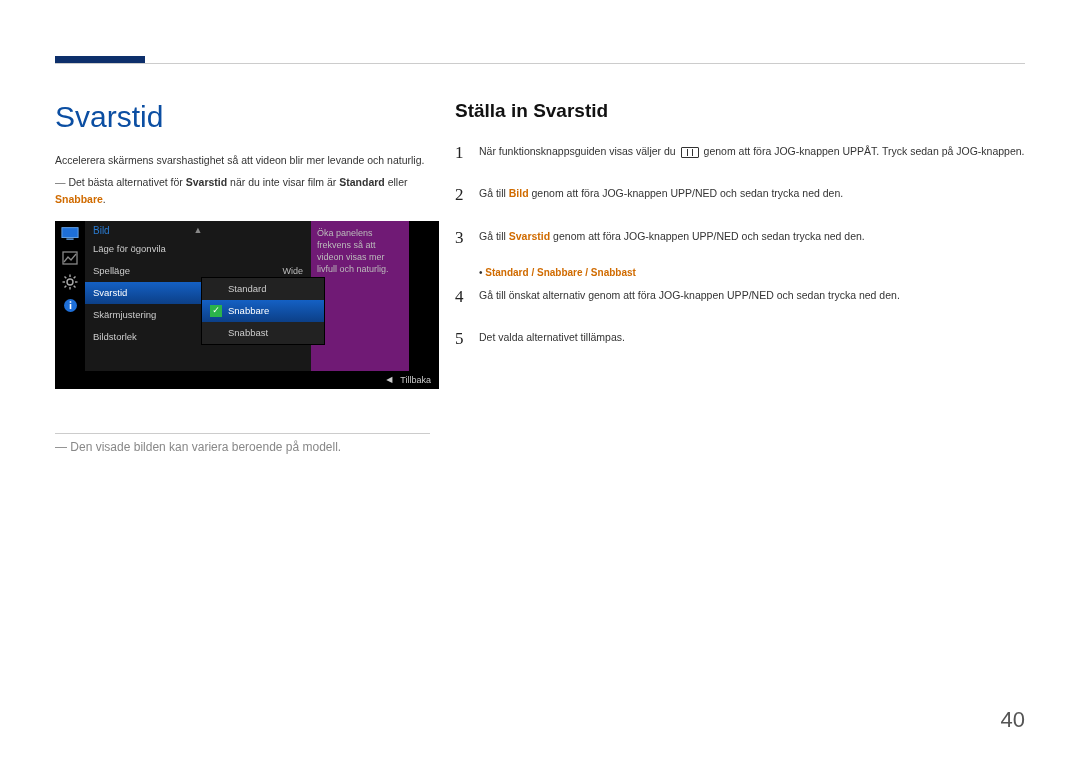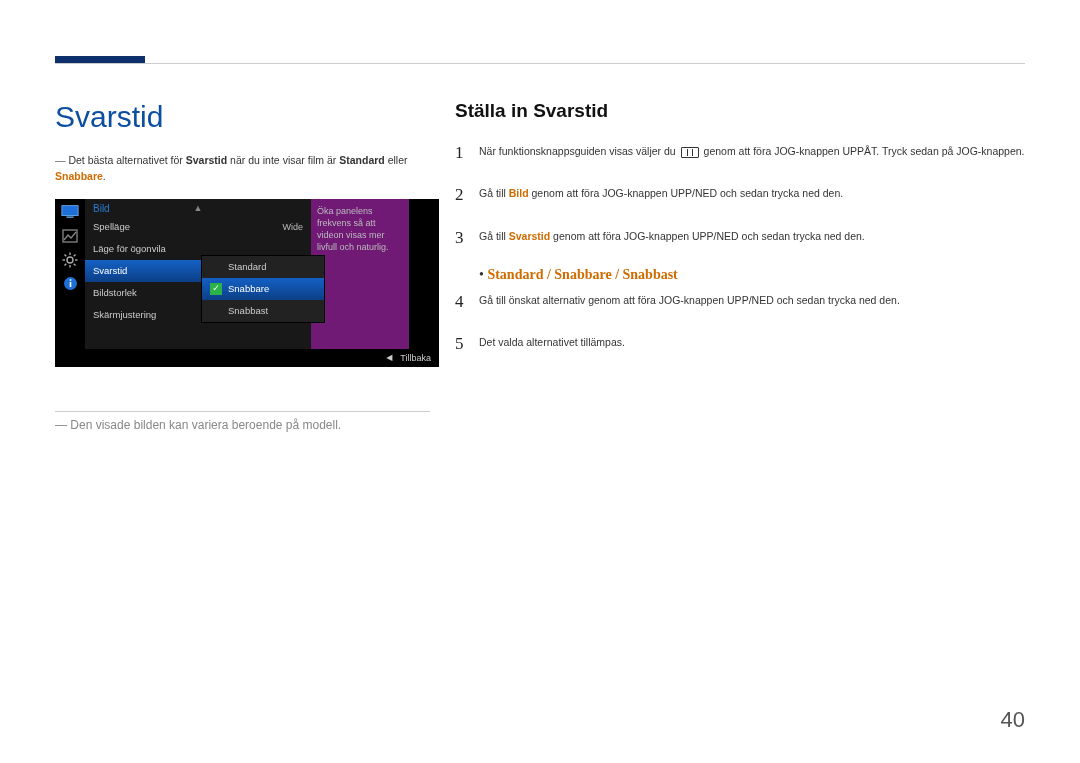--- a/index.html
+++ b/index.html
@@ -217,44 +217,44 @@
   }
   .inline-icon::before, .inline-icon::after {
     content: "";
     position: absolute;
     top: 1px; bottom: 1px;
     width: 1.5px; background: #333;
   }
   .inline-icon::before { left: 5px; }
   .inline-icon::after { left: 10px; }
   .bullet-line {
-    font-size: 14px;
+    font-size: 10px;
     color: #333;
     margin: 4px 0 6px 24px;
-    font-family: Liberation Serif, serif;
   }
   .bullet-line::before { content: "•  "; }
   .page-num {
     position: absolute;
     right: 55px;
     bottom: 30px;
     font-size: 22px;
     color: #555;
   }
 </style>
 </head>
 <body>
 
 <div class="top-marker"></div>
 <div class="top-rule"></div>
 
 <div class="content">
 
   <div class="col-left">
     <h1 class="h1-left">Svarstid</h1>
+    <p class="body-text">Accelerera skärmens svarshastighet så att videon blir mer levande och naturlig.</p>
     <p class="note-text dash">
       <span>Det bästa alternativet för </span><span class="bold">Svarstid</span><span> när du inte visar film är </span><span class="bold">Standard</span><span> eller </span><span class="orange-strong">Snabbare</span><span>.</span>
     </p>
 
     <div class="osd-wrap">
       <div class="osd">
         <div class="osd-body">
           <div class="osd-icons">
             <span class="osd-icon">
               <svg width="20" height="15" viewBox="0 0 20 15">
@@ -291,37 +291,37 @@
                 </svg>
             </span>
           </div>
           <div class="osd-main">
             <div class="osd-header">
               <span>Bild</span>
               <span class="arrow-up">▲</span>
             </div>
             <ul class="osd-list">
               <li>
+                <span>Läge för ögonvila</span>
+                <span class="rval"></span>
+              </li>
+              <li>
                 <span>Spelläge</span>
                 <span class="rval">Wide</span>
-              </li>
-              <li>
-                <span>Läge för ögonvila</span>
-                <span class="rval"></span>
               </li>
               <li class="selected">
                 <span>Svarstid</span>
                 <span class="rval"></span>
               </li>
               <li>
+                <span>Skärmjustering</span>
+                <span class="rval"></span>
+              </li>
+              <li>
                 <span>Bildstorlek</span>
-                <span class="rval"></span>
-              </li>
-              <li>
-                <span>Skärmjustering</span>
                 <span class="rval"></span>
               </li>
             </ul>
             <div class="osd-submenu">
               <div class="sub-item">
                 <span style="width:18px"></span>
                 <span>Standard</span>
               </div>
               <div class="sub-item selected">
                 <span class="sub-check">✓</span>

